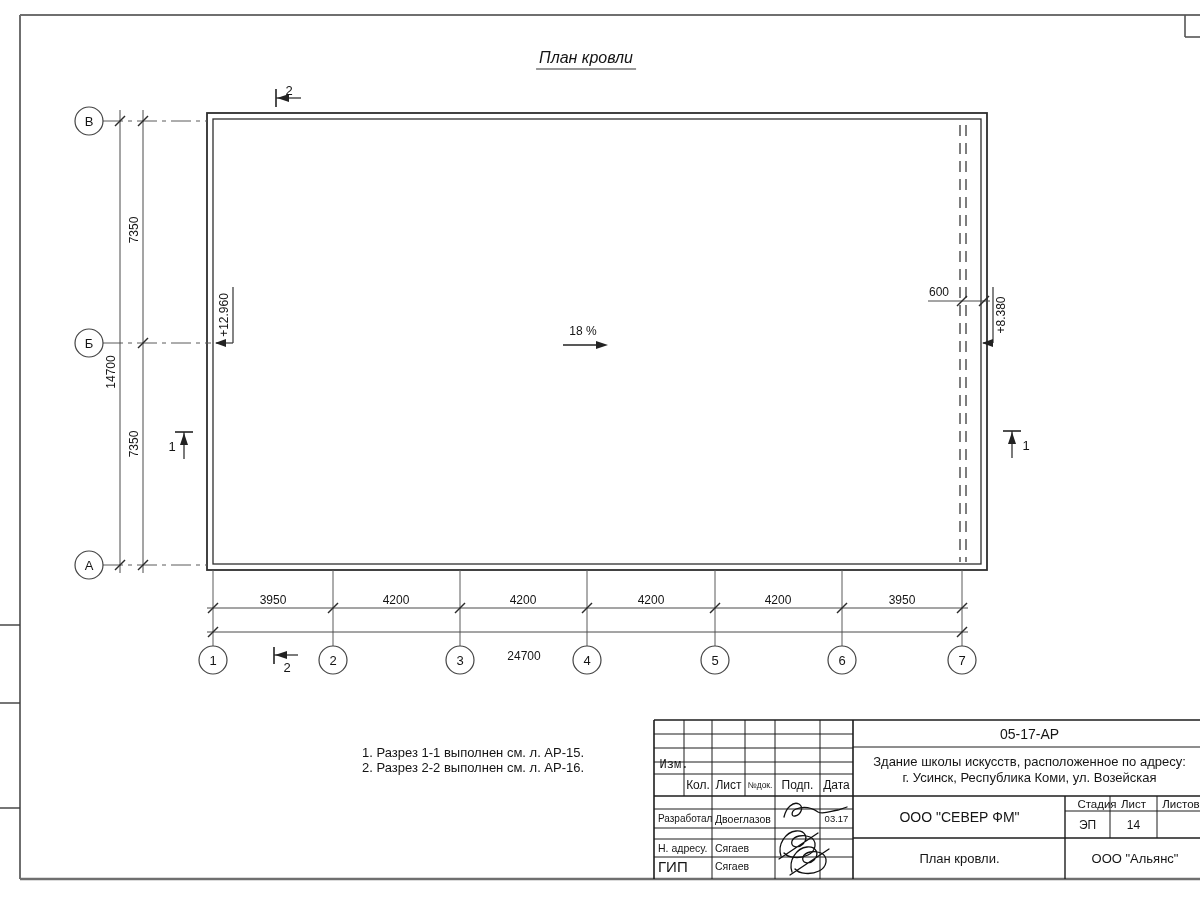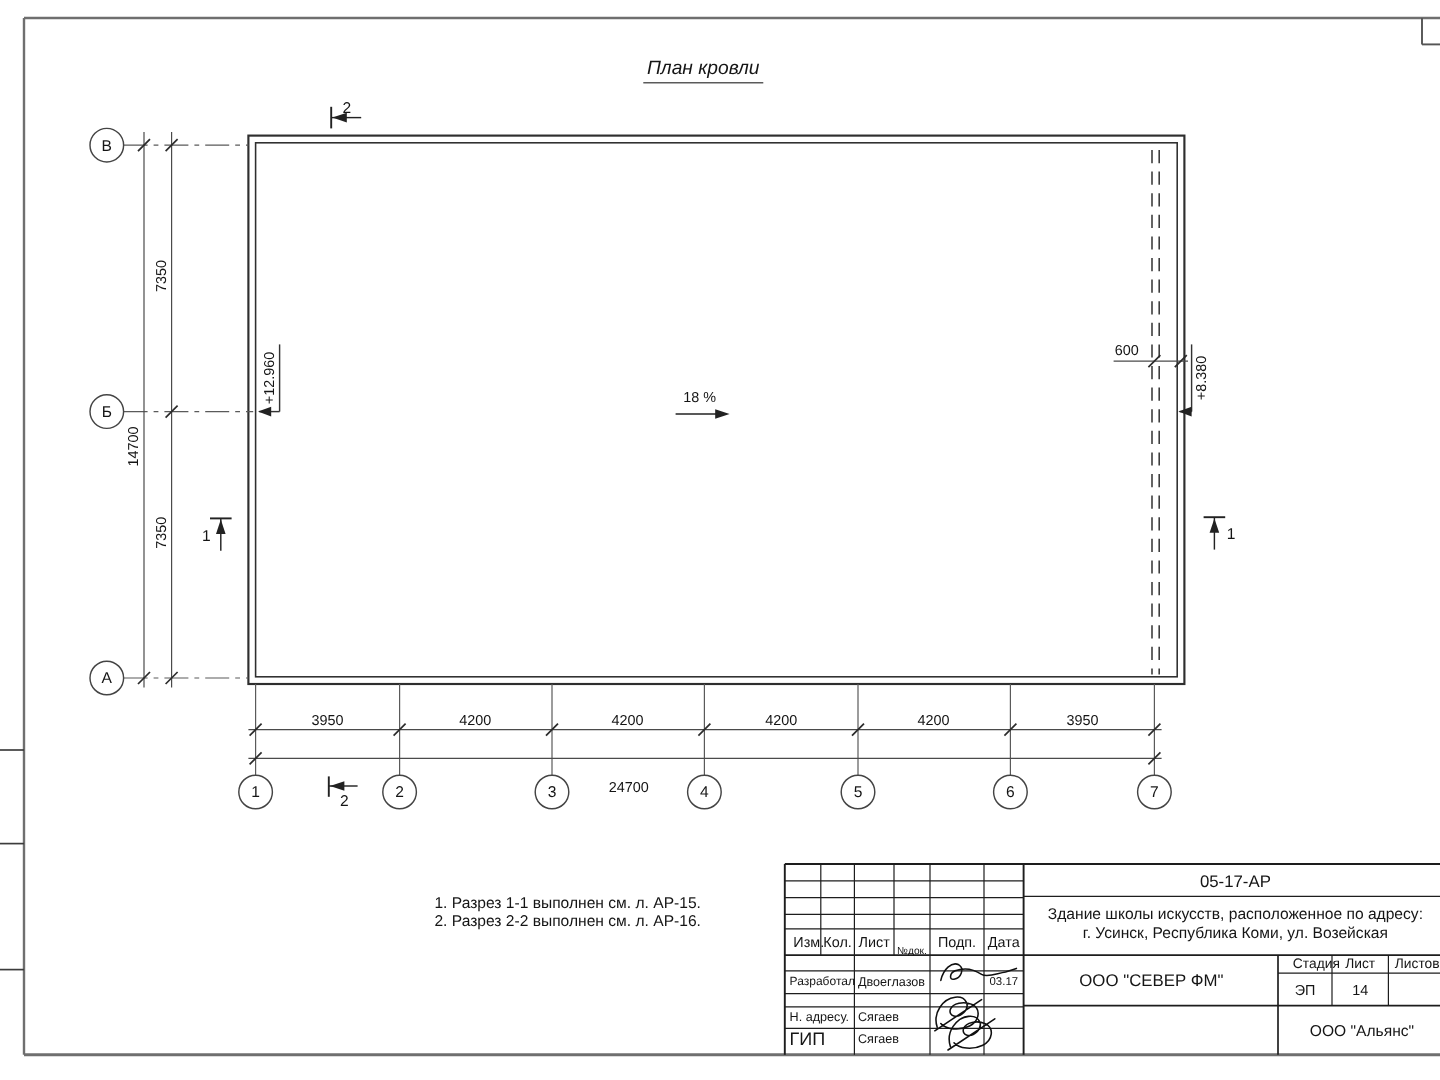--- a/index.html
+++ b/index.html
@@ -198,24 +198,24 @@
   <div class="t tc axis" style="left:289px;top:90px;">2</div>
   <div class="t tc axis" style="left:287px;top:667px;">2</div>
   <div class="t tc axis" style="left:172px;top:446px;">1</div>
   <div class="t tc axis" style="left:1026px;top:445px;">1</div>
 
   <div class="cell" style="left:854px;top:720px;width:351px;height:27px;font-size:14px;">05-17-АР</div>
 
   <div class="cell" style="left:854px;top:752px;width:351px;height:18px;font-size:13px;">Здание школы искусств, расположенное по адресу:</div>
   <div class="cell" style="left:854px;top:768px;width:351px;height:18px;font-size:13px;">г. Усинск, Республика Коми, ул. Возейская</div>
 
-  <div class="cell" style="left:654px;top:774px;width:40px;height:22px;font-size:12px;">Изм.</div>
+  <div class="cell" style="left:654px;top:754px;width:40px;height:22px;font-size:12px;font-family:Liberation Mono, monospace;">Изм.</div>
   <div class="cell" style="left:684px;top:774px;width:28px;height:22px;font-size:12px;">Кол.</div>
   <div class="cell" style="left:712px;top:774px;width:33px;height:22px;font-size:12px;">Лист</div>
-  <div class="cell" style="left:745px;top:774px;width:30px;height:36px;font-size:8.5px;">№док.</div>
+  <div class="cell" style="left:745px;top:774px;width:30px;height:22px;font-size:8.5px;">№док.</div>
   <div class="cell" style="left:775px;top:774px;width:45px;height:22px;font-size:12px;">Подп.</div>
   <div class="cell" style="left:820px;top:774px;width:33px;height:22px;font-size:12px;">Дата</div>
 
   <div class="cell cl" style="left:658px;top:809px;width:54px;height:19px;font-size:10px;">Разработал</div>
   <div class="cell cl" style="left:715px;top:809px;width:58px;height:19px;font-size:10.5px;">Двоеглазов</div>
   <div class="cell" style="left:820px;top:809px;width:33px;height:19px;font-size:9.5px;text-align:right;">03.17</div>
 
   <div class="cell cl" style="left:658px;top:839px;width:54px;height:18px;font-size:10.5px;">Н. адресу.</div>
   <div class="cell cl" style="left:715px;top:839px;width:58px;height:18px;font-size:10.5px;">Сягаев</div>
 
@@ -224,15 +224,16 @@
 
   <div class="cell" style="left:854px;top:796px;width:211px;height:42px;font-size:14px;">ООО "СЕВЕР ФМ"</div>
 
   <div class="cell" style="left:1065px;top:796px;width:64px;height:15px;font-size:11.5px;">Стадия</div>
   <div class="cell" style="left:1110px;top:796px;width:47px;height:15px;font-size:11.5px;">Лист</div>
   <div class="cell" style="left:1157px;top:796px;width:48px;height:15px;font-size:11.5px;">Листов</div>
 
   <div class="cell" style="left:1065px;top:811px;width:45px;height:27px;font-size:12px;">ЭП</div>
   <div class="cell" style="left:1110px;top:811px;width:47px;height:27px;font-size:12px;">14</div>
 
+  <div class="cell" style="left:854px;top:838px;width:211px;height:41px;font-size:13px;">План кровли.</div>
   <div class="cell" style="left:1065px;top:838px;width:140px;height:41px;font-size:13px;">ООО "Альянс"</div>
 
 </div>
 
 </body></html>

